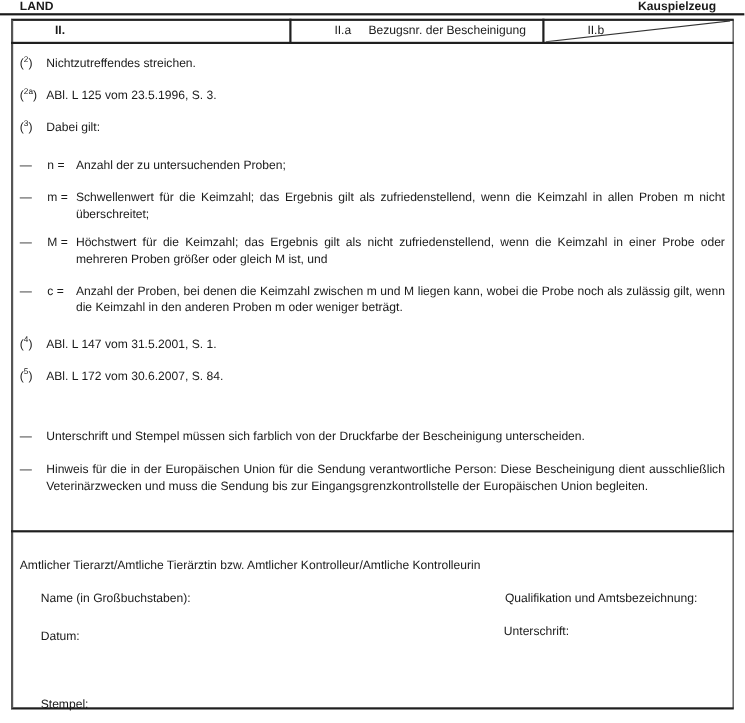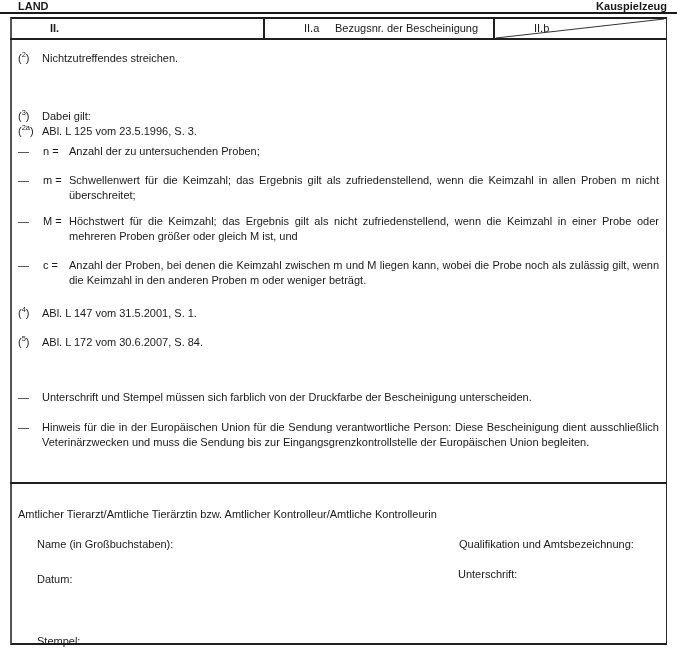--- a/index.html
+++ b/index.html
@@ -44,21 +44,21 @@
   .dashnote-row .text { flex:1; text-align:justify; }
 
   .sig-label { white-space:nowrap; }
 </style>
 </head>
 <body>
 
 <div class="page">
 
   <div class="abs b" style="left:18px; top:-1px;">LAND</div>
-  <div class="abs b" style="right:10px; top:-1px;padding-left:32px;">Kauspielzeug</div>
+  <div class="abs b" style="right:26px; top:-1px;padding-left:32px;">Kauspielzeug</div>
   <div class="abs top-rule"></div>
 
   <div class="abs doc-box"></div>
 
   <div class="abs hdr-bottom"></div>
   <div class="abs vline v1"></div>
   <div class="abs vline v2"></div>
 
   <div class="abs hdr-text b" style="left:18px;">II.</div>
   <div class="abs hdr-text" style="left:272px;">II.a</div>
@@ -66,21 +66,21 @@
   <div class="abs hdr-text" style="left:502px;">II.b</div>
   <svg class="abs" style="left:496px; top:19px;" width="168" height="19">
     <line x1="0" y1="19" x2="168" y2="0" stroke="#333" stroke-width="1"></line>
   </svg>
 
   <div class="abs note-row" style="top:51px;">
     <span class="marker"><span>(</span><sup>2</sup><span>)</span></span>
     <span class="text">Nichtzutreffendes streichen.</span>
   </div>
 
-  <div class="abs note-row" style="top:80px;margin-top:44px;">
+  <div class="abs note-row" style="top:80px;">
     <span class="marker"><span>(</span><sup>2a</sup><span>)</span></span>
     <span class="text">ABl. L 125 vom 23.5.1996, S. 3.</span>
   </div>
 
   <div class="abs note-row" style="top:109px;">
     <span class="marker"><span>(</span><sup>3</sup><span>)</span></span>
     <span class="text">Dabei gilt:</span>
   </div>
 
   <div class="abs def-row" style="top:144px;">

